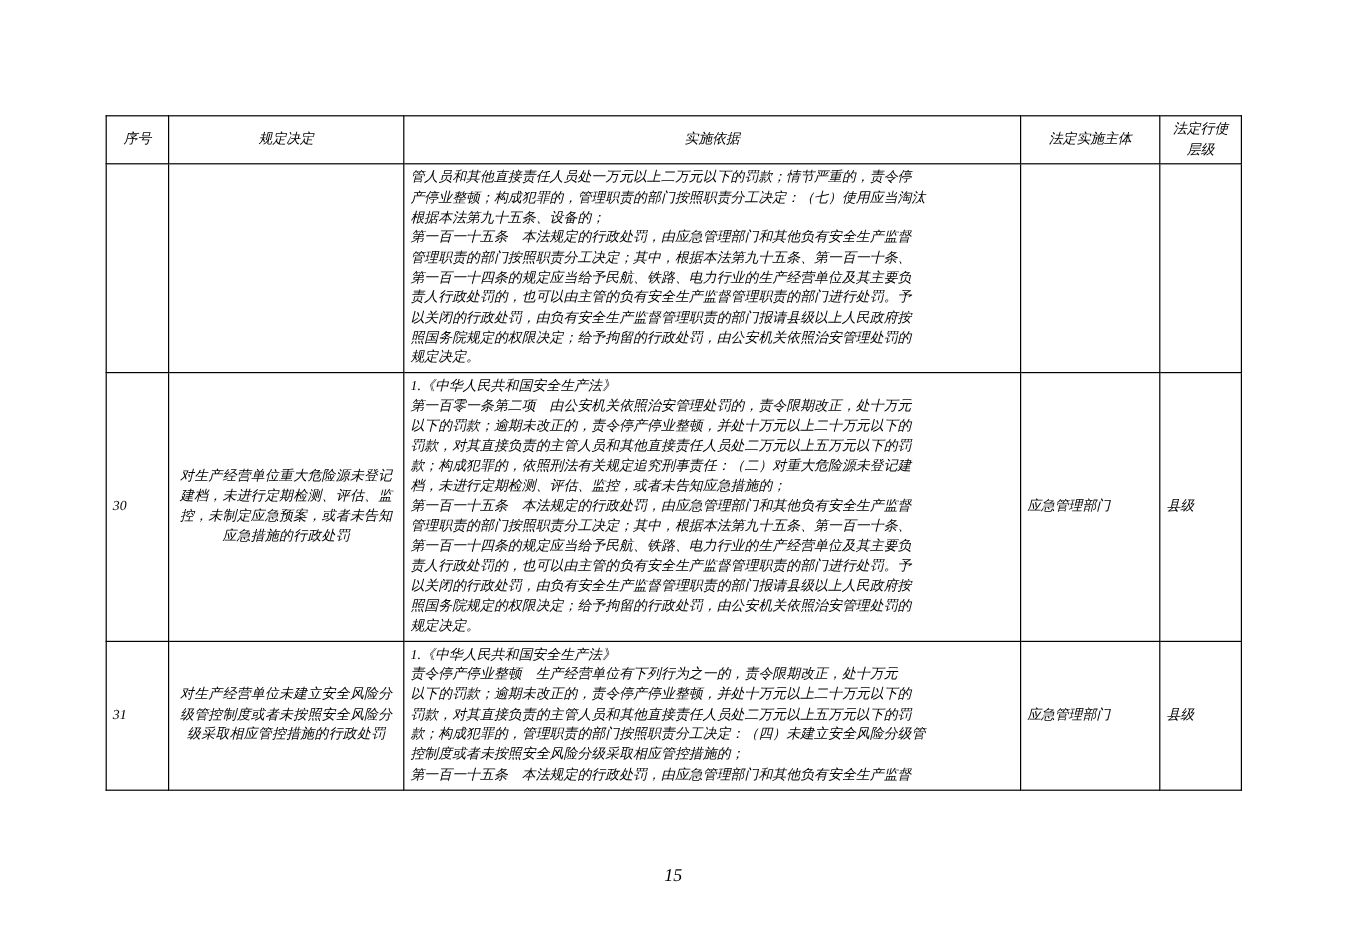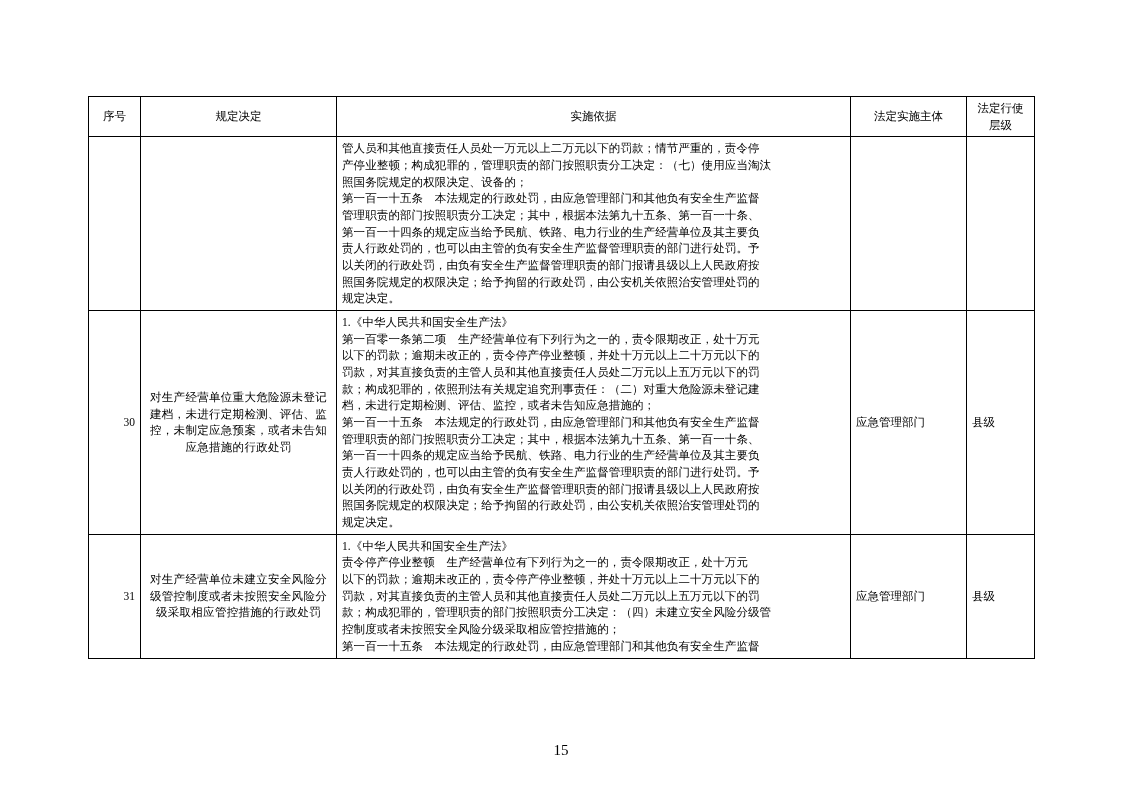--- a/index.html
+++ b/index.html
@@ -13,20 +13,21 @@
     font-family: "Liberation Serif", "DejaVu Serif", serif;
     color: #000000;
     position: relative;
   }
   .page {
     position: relative;
     width: 1122px;
     height: 793px;
     box-sizing: border-box;
     padding: 96px 68px 0 88px;
+    font-style: italic;
   }
   table.doc-table {
     border-collapse: collapse;
     width: 946px;
     table-layout: fixed;
     margin: 0;
   }
   table.doc-table td, table.doc-table th {
     border: 1px solid #000000;
     vertical-align: middle;
@@ -41,21 +42,21 @@
     padding: 8px 4px;
     line-height: 1.35;
   }
   .col-no     { width: 52px; }
   .col-name   { width: 196px; }
   .col-basis  { width: 514px; }
   .col-subject{ width: 116px; }
   .col-level  { width: 68px; }
 
   td.cell-no {
-    text-align: right;
+    text-align: left;
     font-size: 12.5px;
   }
   td.cell-name {
     text-align: center;
     font-size: 12.5px;
     line-height: 1.75;
     letter-spacing: 0.3px;
     margin-left: 40px;
   }
   td.cell-basis {
@@ -69,21 +70,21 @@
     margin-top: 17px;
   }
   td.cell-subject, td.cell-level {
     font-size: 12px;
   }
   .basis-line { margin: 0; }
   .page-number {
     position: absolute;
     left: 0;
     right: 0;
-    bottom: 34px;
+    bottom: 54px;
     text-align: center;
     font-size: 15px;
     font-family: "Liberation Serif", serif;
   }
 </style>
 </head>
 <body>
 
 <div class="page">
 
@@ -105,39 +106,39 @@
       </tr>
     </thead>
     <tbody>
 
       <tr>
         <td class="cell-no"></td>
         <td class="cell-name"></td>
         <td class="cell-basis">
           <p class="basis-line">管人员和其他直接责任人员处一万元以上二万元以下的罚款；情节严重的，责令停</p>
           <p class="basis-line">产停业整顿；构成犯罪的，管理职责的部门按照职责分工决定：（七）使用应当淘汰</p>
-          <p class="basis-line">照国务院规定的权限决定、设备的；</p>
+          <p class="basis-line">根据本法第九十五条、设备的；</p>
           <p class="basis-line">第一百一十五条　本法规定的行政处罚，由应急管理部门和其他负有安全生产监督</p>
           <p class="basis-line">管理职责的部门按照职责分工决定；其中，根据本法第九十五条、第一百一十条、</p>
           <p class="basis-line">第一百一十四条的规定应当给予民航、铁路、电力行业的生产经营单位及其主要负</p>
           <p class="basis-line">责人行政处罚的，也可以由主管的负有安全生产监督管理职责的部门进行处罚。予</p>
           <p class="basis-line">以关闭的行政处罚，由负有安全生产监督管理职责的部门报请县级以上人民政府按</p>
           <p class="basis-line">照国务院规定的权限决定；给予拘留的行政处罚，由公安机关依照治安管理处罚的</p>
           <p class="basis-line">规定决定。</p>
         </td>
         <td class="cell-subject"></td>
         <td class="cell-level"></td>
       </tr>
 
       <tr>
         <td class="cell-no">30</td>
         <td class="cell-name">对生产经营单位重大危险源未登记建档，未进行定期检测、评估、监控，未制定应急预案，或者未告知应急措施的行政处罚</td>
         <td class="cell-basis">
           <p class="basis-line">1.《中华人民共和国安全生产法》</p>
-          <p class="basis-line">第一百零一条第二项　生产经营单位有下列行为之一的，责令限期改正，处十万元</p>
+          <p class="basis-line">第一百零一条第二项　由公安机关依照治安管理处罚的，责令限期改正，处十万元</p>
           <p class="basis-line">以下的罚款；逾期未改正的，责令停产停业整顿，并处十万元以上二十万元以下的</p>
           <p class="basis-line">罚款，对其直接负责的主管人员和其他直接责任人员处二万元以上五万元以下的罚</p>
           <p class="basis-line">款；构成犯罪的，依照刑法有关规定追究刑事责任：（二）对重大危险源未登记建</p>
           <p class="basis-line">档，未进行定期检测、评估、监控，或者未告知应急措施的；</p>
           <p class="basis-line">第一百一十五条　本法规定的行政处罚，由应急管理部门和其他负有安全生产监督</p>
           <p class="basis-line">管理职责的部门按照职责分工决定；其中，根据本法第九十五条、第一百一十条、</p>
           <p class="basis-line">第一百一十四条的规定应当给予民航、铁路、电力行业的生产经营单位及其主要负</p>
           <p class="basis-line">责人行政处罚的，也可以由主管的负有安全生产监督管理职责的部门进行处罚。予</p>
           <p class="basis-line">以关闭的行政处罚，由负有安全生产监督管理职责的部门报请县级以上人民政府按</p>
           <p class="basis-line">照国务院规定的权限决定；给予拘留的行政处罚，由公安机关依照治安管理处罚的</p>

